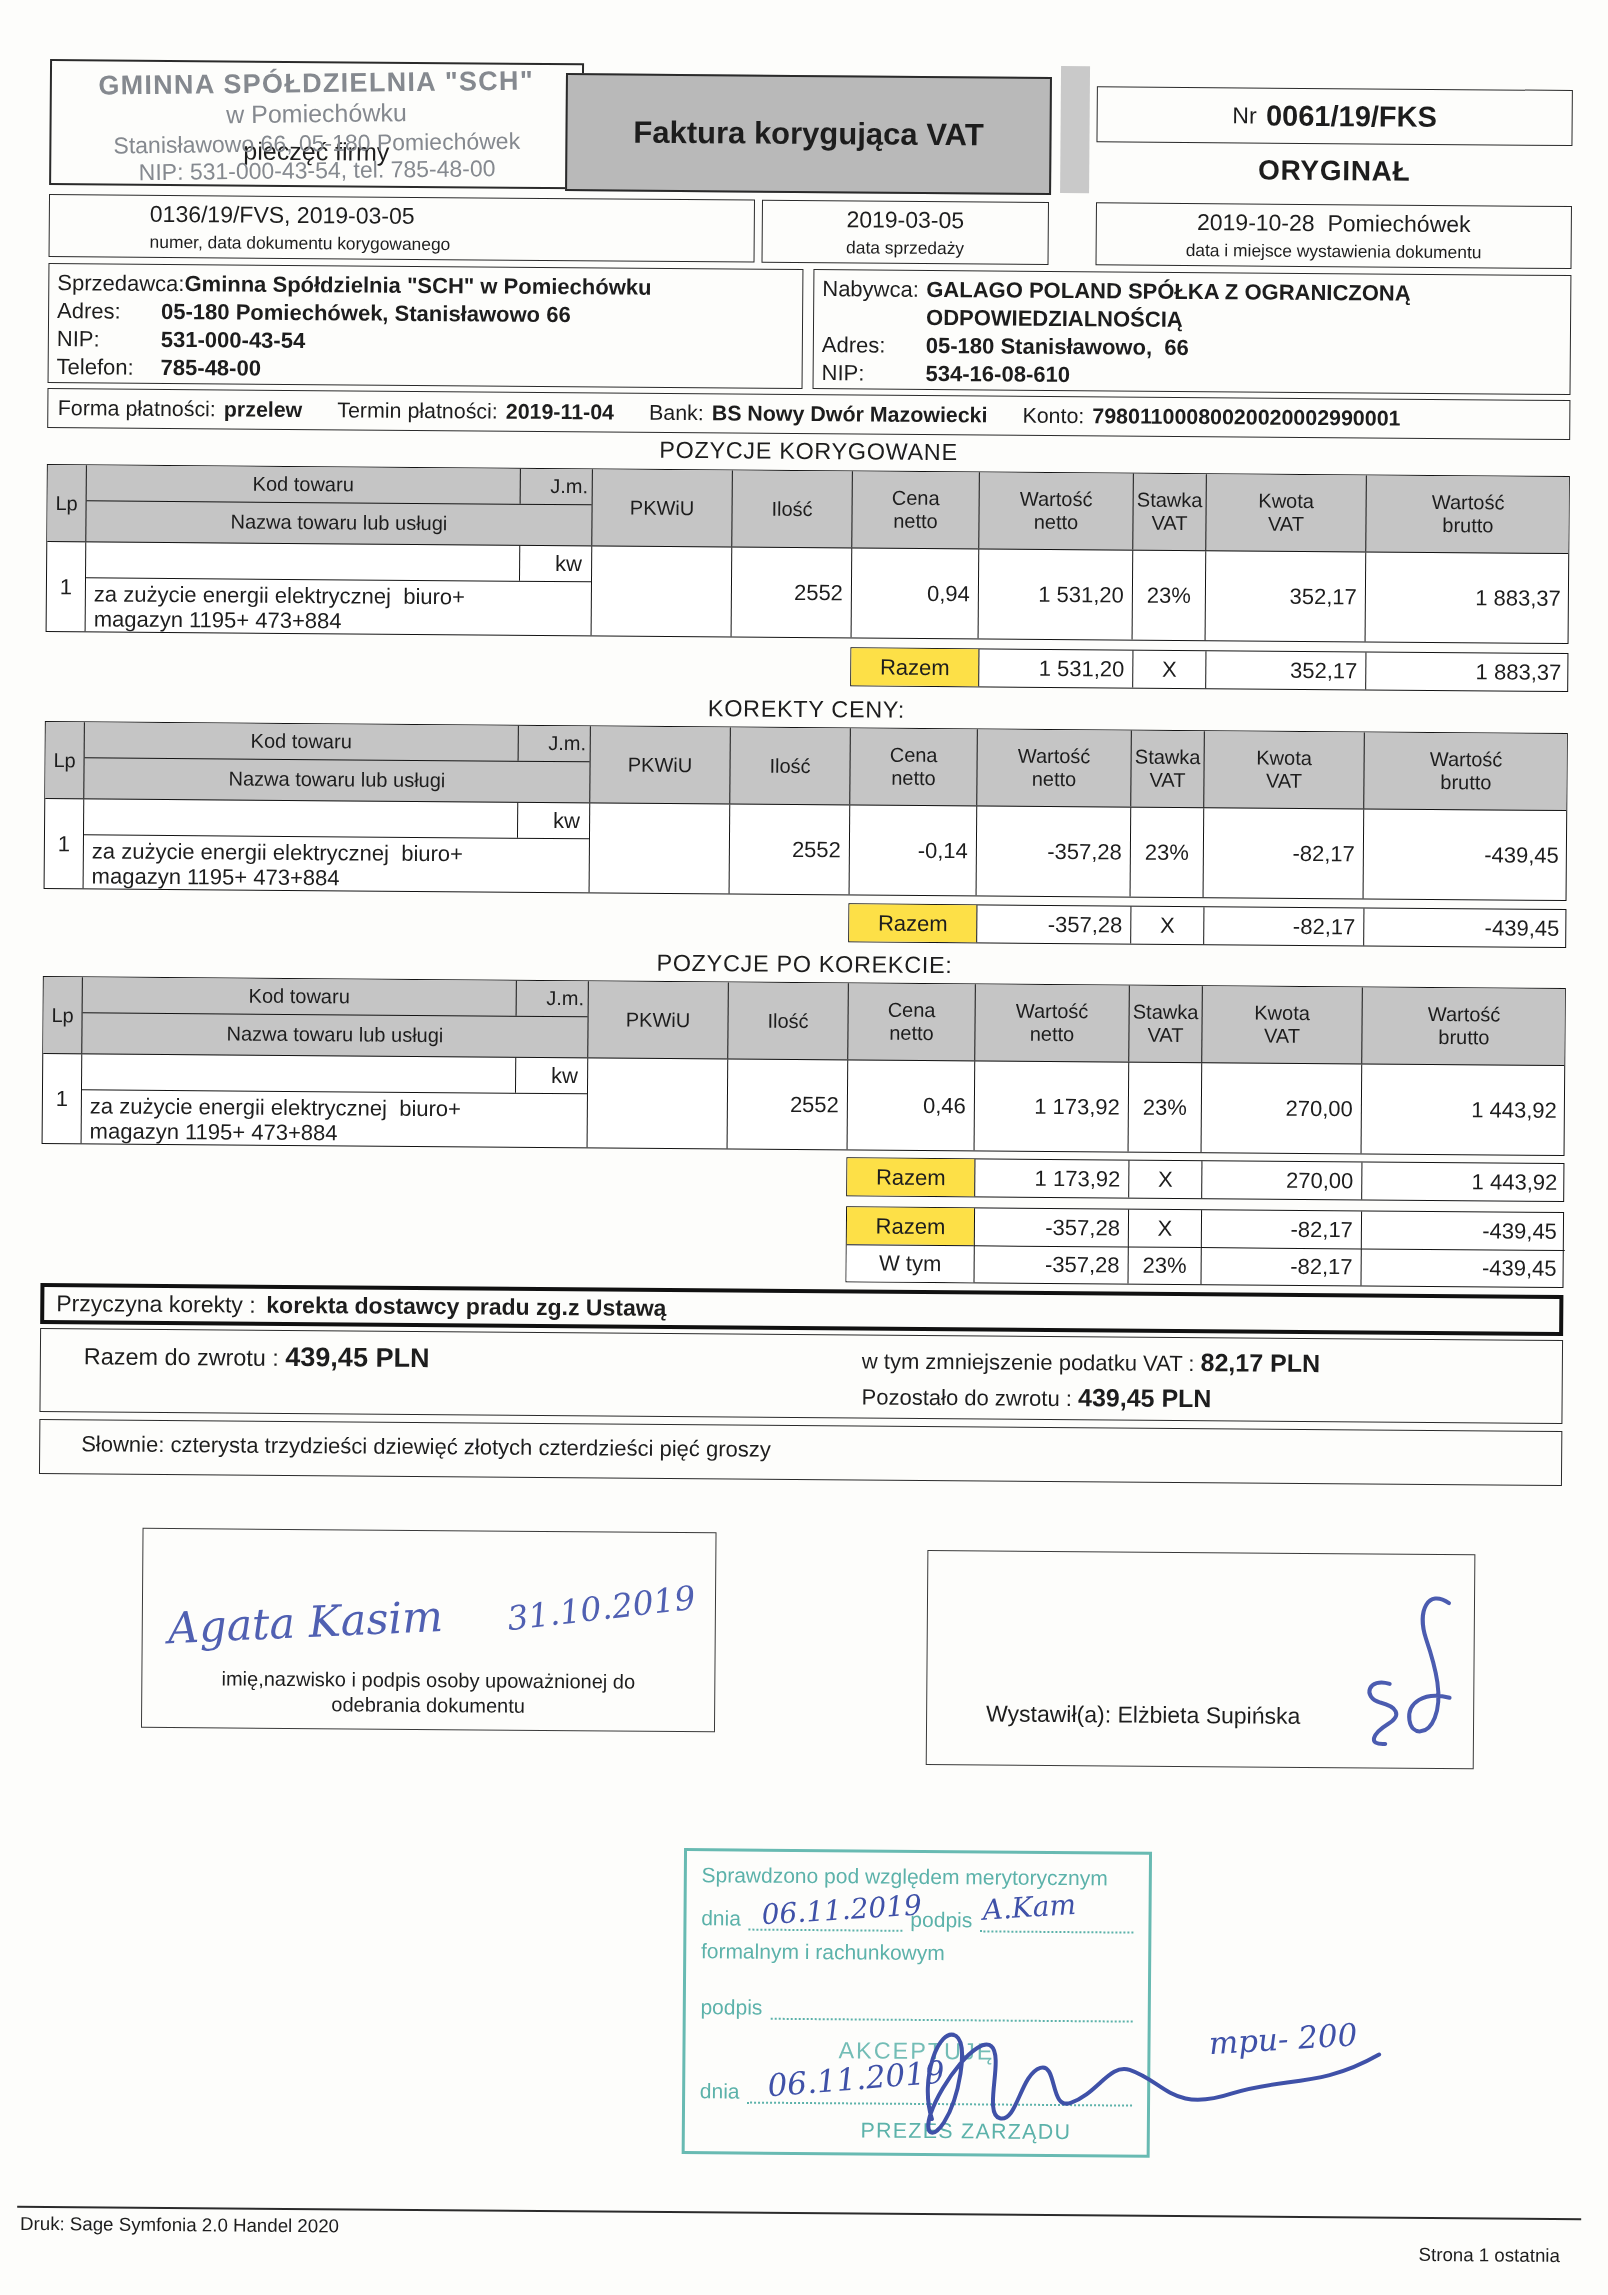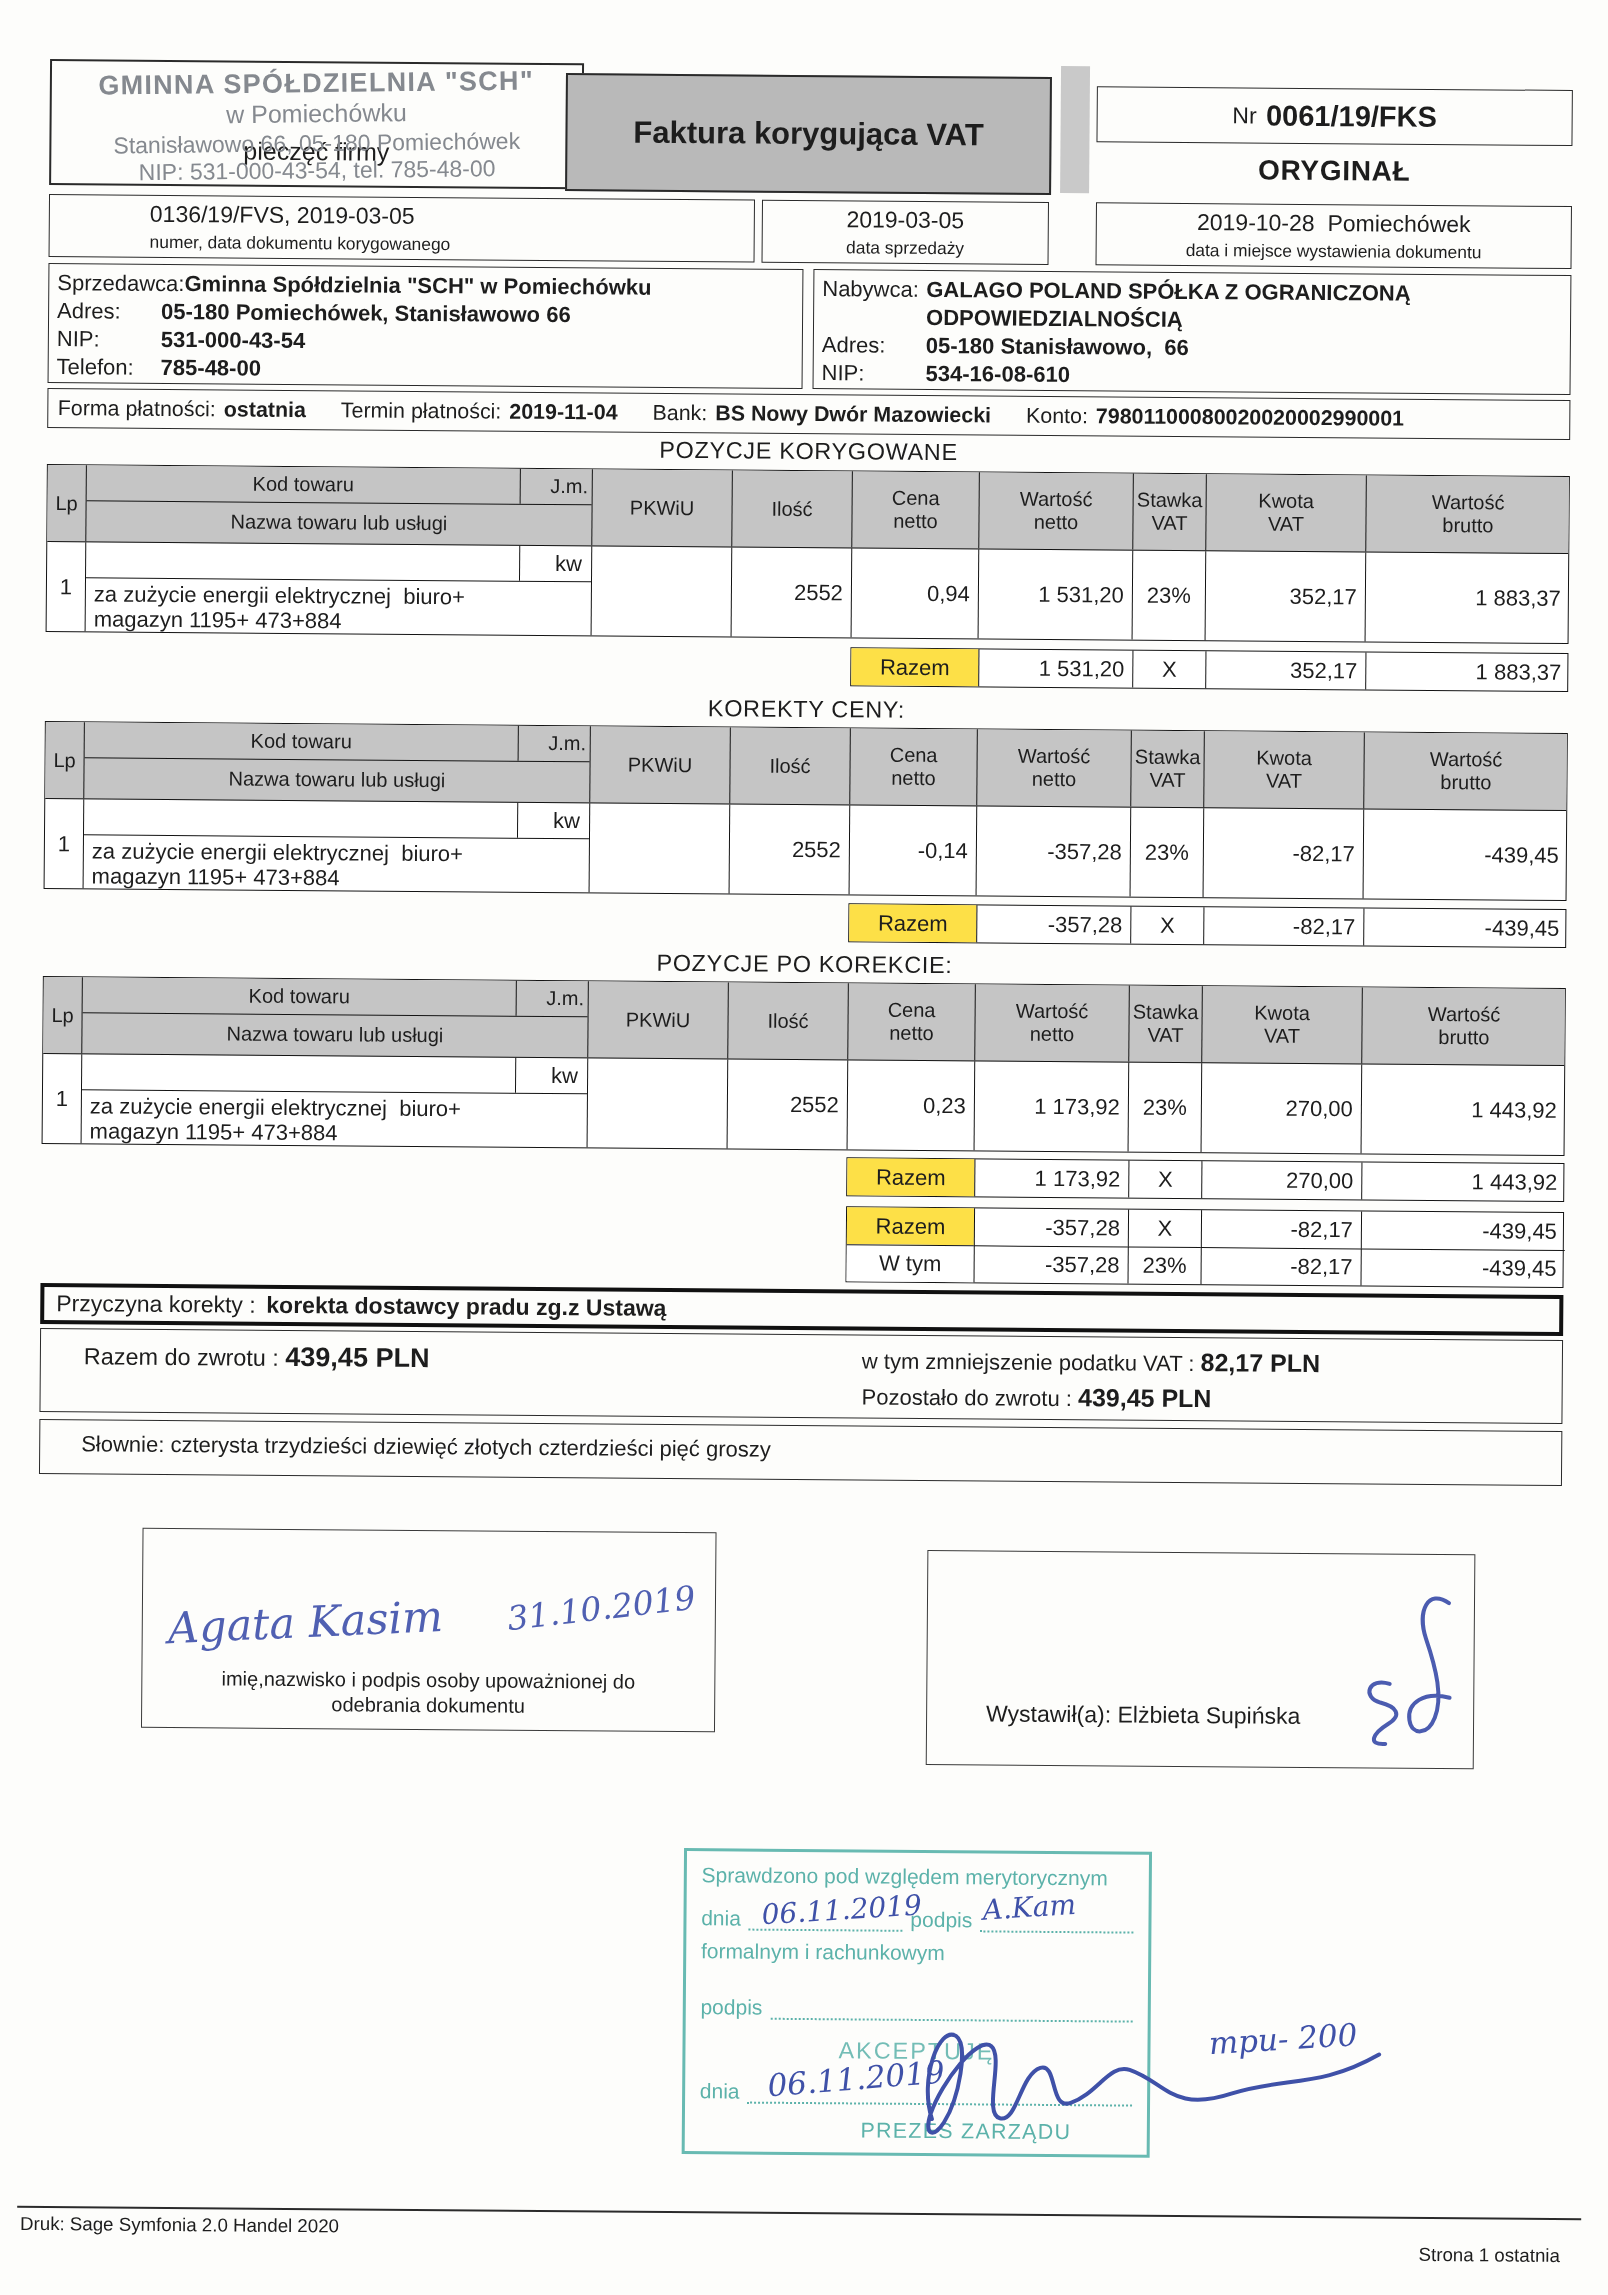--- a/index.html
+++ b/index.html
@@ -186,21 +186,21 @@
         </div>
     <div class="party-row">
           <span class="party-label">NIP:</span>
           <span class="party-val">534-16-08-610</span>
         </div>
   </div>
 
   <div id="payment-box" class="abs">
     <div class="pay-group">
           <span>Forma płatności:</span>
-          <span class="bold">ostatnia</span>
+          <span class="bold">przelew</span>
         </div>
     <div class="pay-group">
           <span>Termin płatności:</span>
           <span class="bold">2019-11-04</span>
         </div>
     <div class="pay-group">
           <span>Bank:</span>
           <span class="bold">BS Nowy Dwór Mazowiecki</span>
         </div>
     <div class="pay-group">
@@ -346,21 +346,21 @@
               <div class="prod-kod"></div>
               <div class="prod-jm">kw</div>
             </div>
         <div class="prod-bottom">
               <div class="nazwa pre">za zużycie energii elektrycznej&nbsp; biuro+
 magazyn 1195+ 473+884</div>
             </div>
       </div>
       <div class="c"></div>
       <div class="c num">2552</div>
-      <div class="c num">0,23</div>
+      <div class="c num">0,46</div>
       <div class="c num">1 173,92</div>
       <div class="c">23%</div>
       <div class="c num">270,00</div>
       <div class="c num">1 443,92</div>
     </div>
   </div>
   <div class="abs razem-table" style="top:1157px">
     <div class="rz-label">Razem</div>
     <div class="rz-num">1 173,92</div>
     <div class="rz-ctr">X</div>

